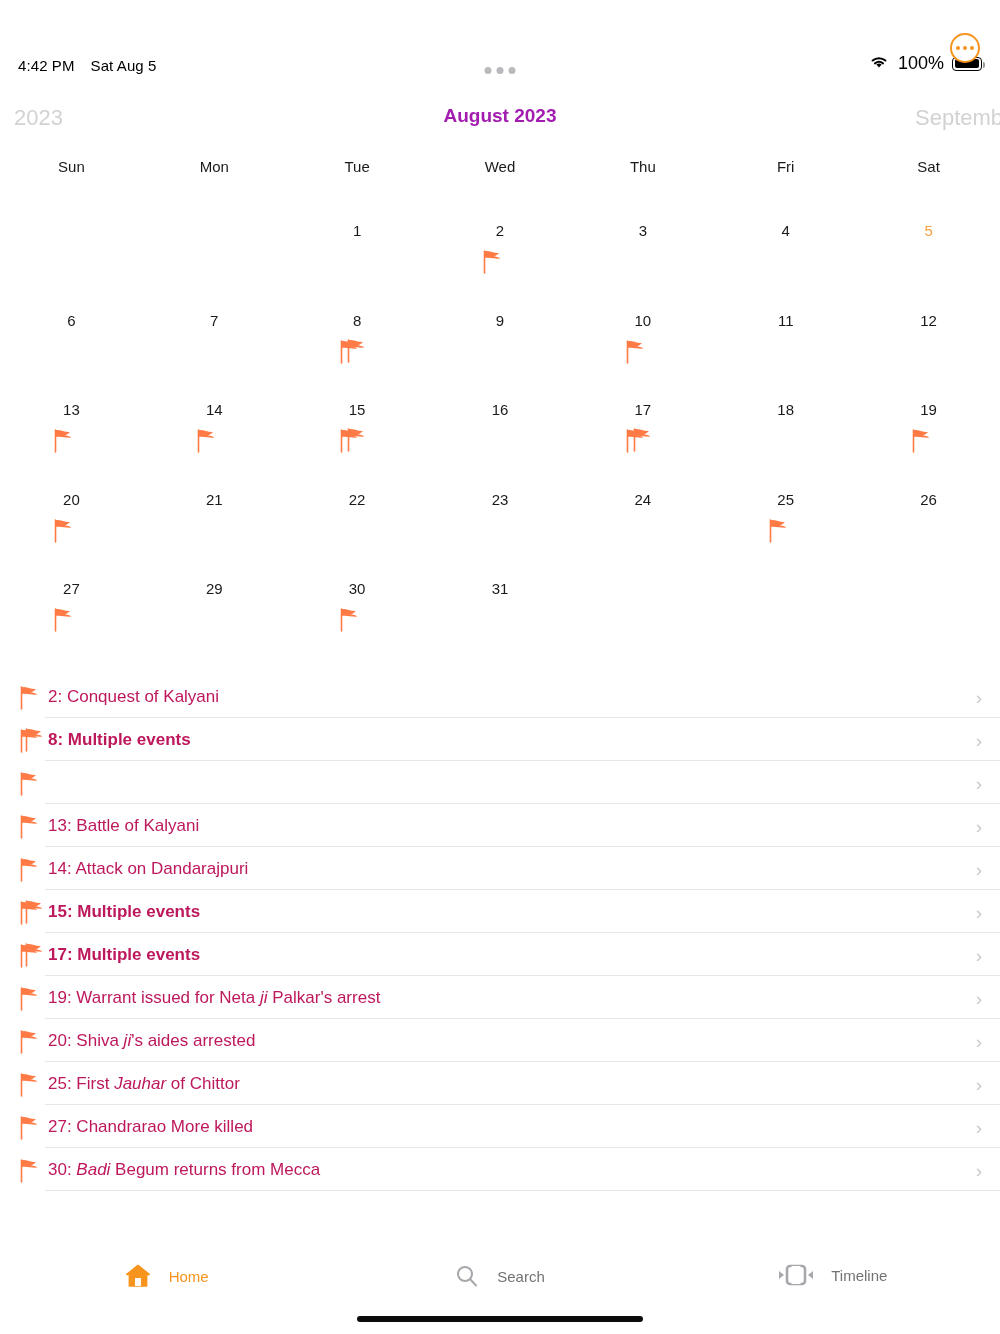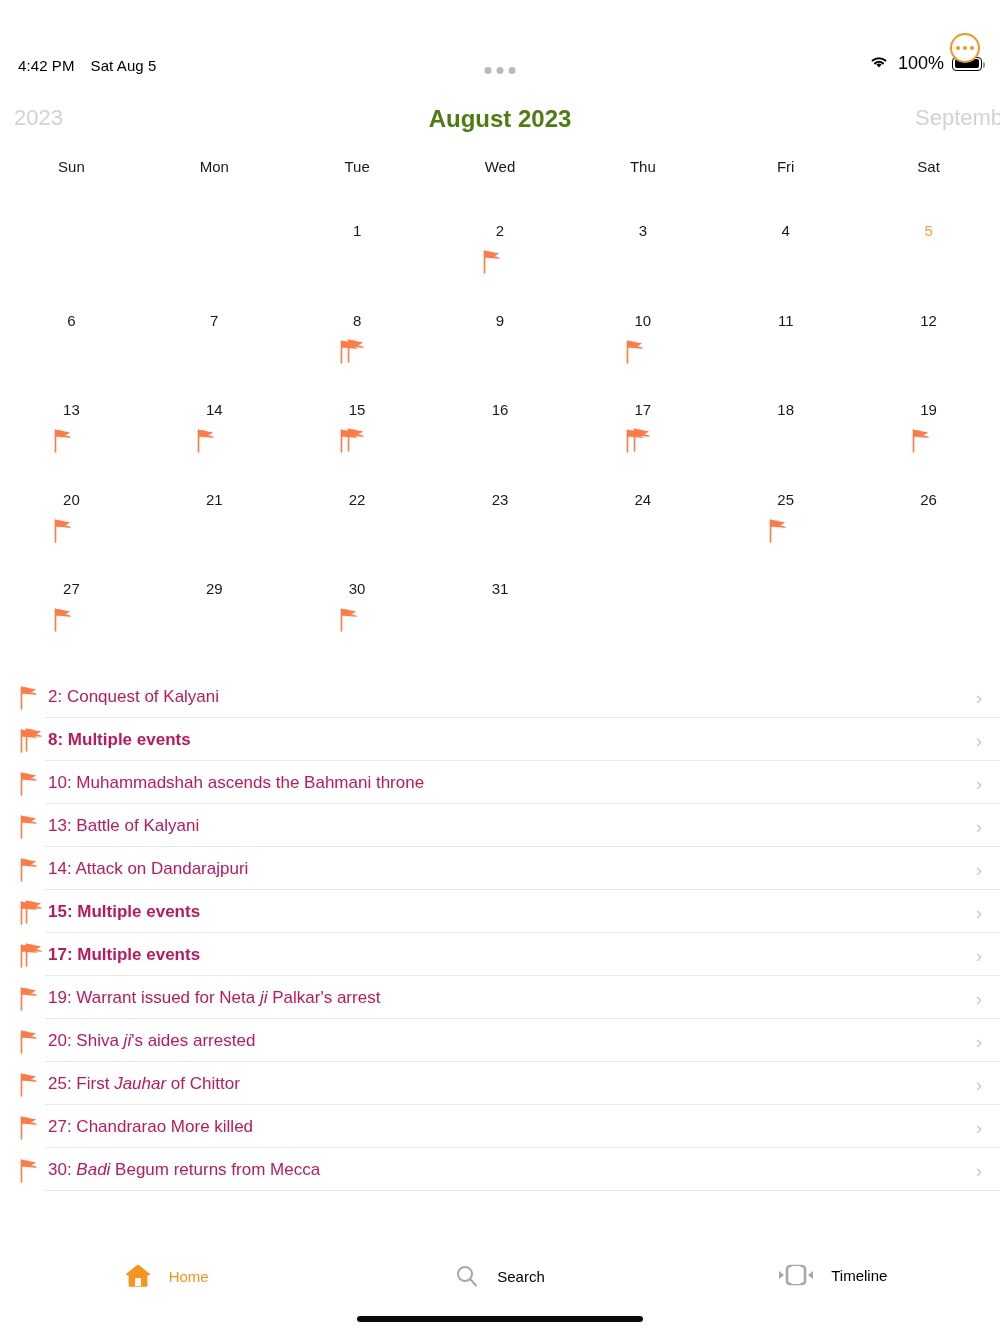--- a/index.html
+++ b/index.html
@@ -47,21 +47,21 @@
   
   .month-header {
     position:absolute; top:105px; left:0; width:1000px; height:32px;text-align:right;
   }
   .month-prev {
     position:absolute; left:14px; top:0; font-size:22px; color:#d2d2d4;
     font-weight:400; white-space:nowrap;
   }
   .month-current {
     position:absolute; left:50%; transform:translateX(-50%); top:0;
-    font-size:24px; font-weight:700; color:#4d7c0f; white-space:nowrap;
+    font-size:19px; font-weight:700; color:#a21caf; white-space:nowrap;
   }
   .month-next {
     position:absolute; left:915px; top:0; font-size:22px; color:#d2d2d4;
     font-weight:400; white-space:nowrap;
   }
 
   
   .weekdays {
     position:absolute; top:158px; left:0; width:1000px;
     display:grid; grid-template-columns: repeat(7, 1fr);
@@ -109,21 +109,21 @@
     position:absolute; right:18px; top:50%; transform:translateY(-50%);
     color:#c9c9cc; font-size:19px; line-height:1; font-weight:400;
   }
 
   
   .tabbar {
     position:absolute; bottom:0; left:0; width:1000px; height:86px;
     display:flex; align-items:flex-start; padding-top:16px;
   }
   .tab { flex:1; display:flex; align-items:center; justify-content:center; gap:18px; cursor:pointer; }
-  .tab-label { font-size:15px; color:#000000; }
+  .tab-label { font-size:15px; color:#737373; }
   .tab.active .tab-label { color:#f7941e; }
   .home-ico { width:26px; height:24px; display:block; }
   .search-ico { width:24px; height:24px; display:block; }
   .timeline-ico { width:34px; height:22px; display:block; }
   .home-indicator {
     position:absolute; bottom:12px; left:50%; transform:translateX(-50%);
     width:286px; height:6px; border-radius:3px; background:#0b0b0b;
   }
 </style>
 </head>
@@ -392,21 +392,20 @@
         <div class="ev-text">8: Multiple events</div>
         <div class="chev">›</div>
       </div>
       <div class="event-row">
         <div class="ev-flag">
           <svg class="f1" width="30" height="28" viewBox="0 0 30 28">
             <path d="M7.5 3 L7.5 25" stroke="#ff7a45" stroke-width="1.6" stroke-linecap="round"></path>
             <path d="M7 3.2 C12 2.2 17 5.5 22 5.0 C20 7.0 18.5 8.0 16.5 8.6 C19 8.6 21.5 9.2 23.5 10.6 C18 11.2 12 9.0 7 10.2 Z" fill="#ff7a45"></path>
           </svg>
         </div>
-        <div class="ev-text">10: Muhammadshah ascends the Bahmani throne</div>
         <div class="chev">›</div>
       </div>
       <div class="event-row">
         <div class="ev-flag">
           <svg class="f1" width="30" height="28" viewBox="0 0 30 28">
             <path d="M7.5 3 L7.5 25" stroke="#ff7a45" stroke-width="1.6" stroke-linecap="round"></path>
             <path d="M7 3.2 C12 2.2 17 5.5 22 5.0 C20 7.0 18.5 8.0 16.5 8.6 C19 8.6 21.5 9.2 23.5 10.6 C18 11.2 12 9.0 7 10.2 Z" fill="#ff7a45"></path>
           </svg>
         </div>
         <div class="ev-text">13: Battle of Kalyani</div>

